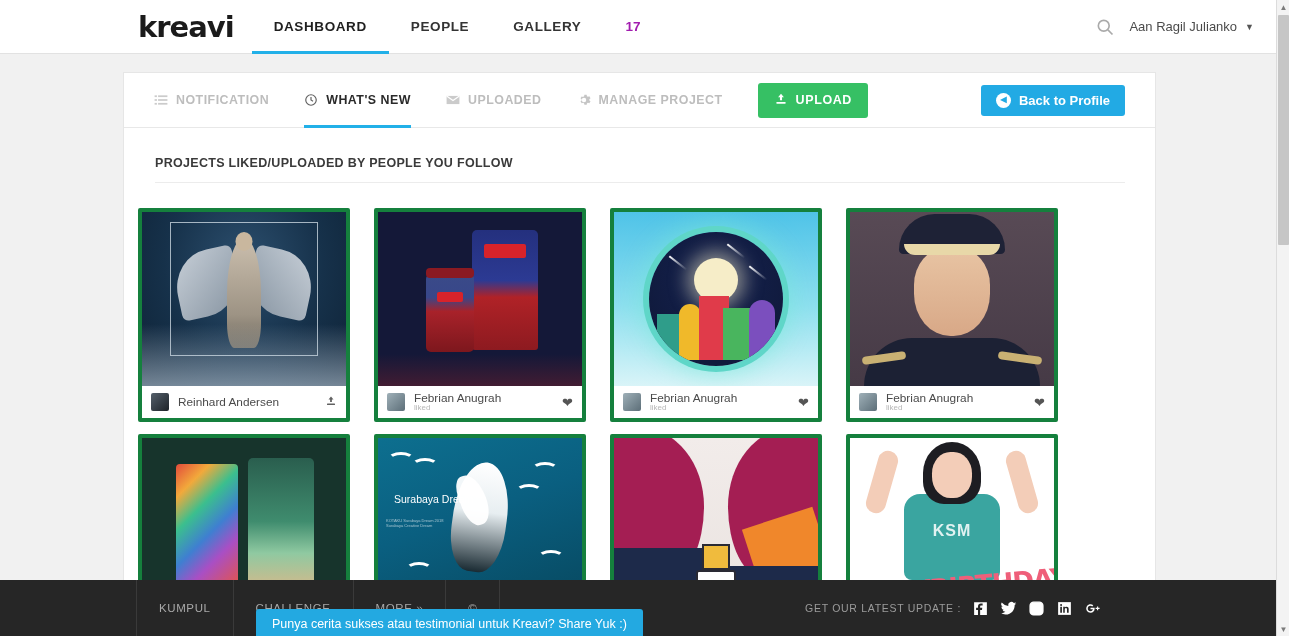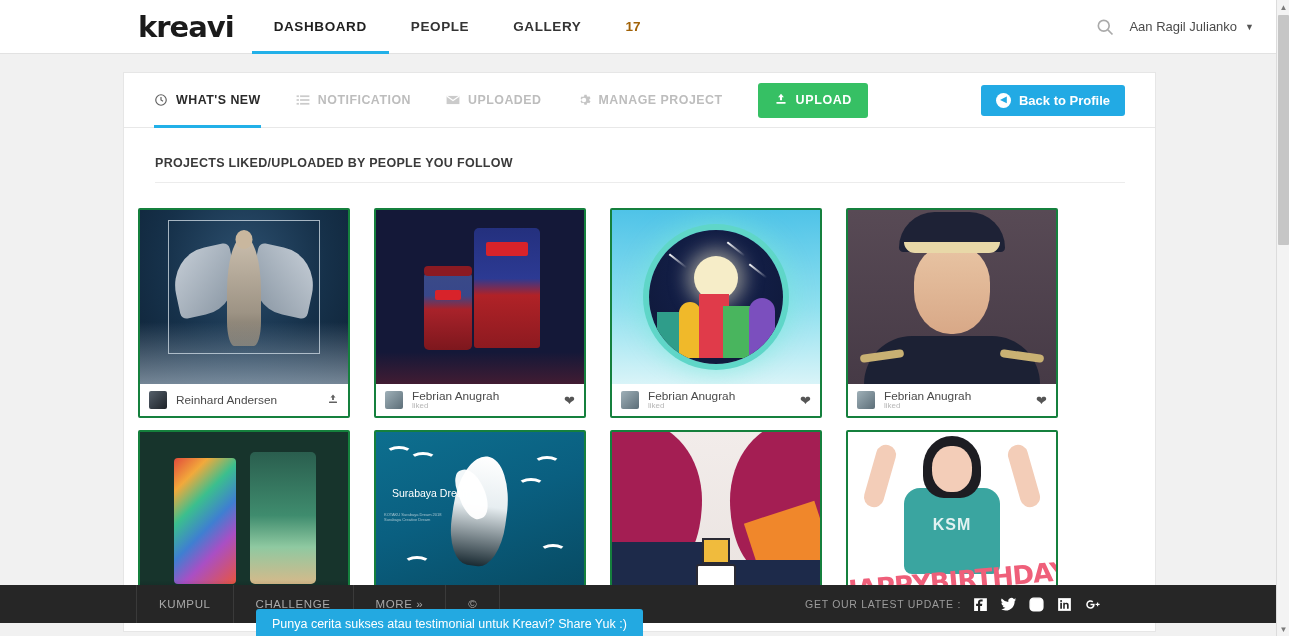--- a/index.html
+++ b/index.html
@@ -41,21 +41,21 @@
     letter-spacing: 0.6px;
     color: #333333;
     cursor: pointer;
     border-bottom: 3px solid transparent;
     position: relative; top: 1px;
   }
   .nav-item.active {
     color: #1f1f1f;
     border-bottom-color: #22b0e8;
   }
-  .nav-item.count { color: #a16207; font-weight: bold; letter-spacing: 0; }
+  .nav-item.count { color: #a21caf; font-weight: bold; letter-spacing: 0; }
   .nav-right {
     margin-left: auto;
     display: flex; align-items: center;
     padding-right: 22px; gap: 14px;
   }
   .search-icon { width: 20px; height: 20px; opacity: .55; cursor: pointer; }
   .user-menu {
     display: flex; align-items: center; gap: 8px;
     font-size: 13px; color: #4b4b4b; cursor: pointer;
   }
@@ -158,21 +158,21 @@
 
   
   .grid {
     display: flex; flex-wrap: wrap;
     gap: 12px 24px;
     padding: 25px 30px 0 14px;
   }
   .card {
     width: 212px;
     background: #bef264;
-    border: 2px solid #15803d;
+    border: 4px solid #15803d;
     border-radius: 2px;
     overflow: hidden;
     cursor: pointer;
   }
   .thumb {
     width: 100%; height: 174px;
     position: relative; overflow: hidden;
     background: #222;
   }
   .thumb-tall { height: 170px; }
@@ -294,22 +294,22 @@
   .tooltip::after {
     content: ""; position: absolute;
     left: 176px; bottom: -8px;
     border-left: 9px solid transparent;
     border-right: 9px solid transparent;
     border-top: 9px solid #23a9e1;
   }
 
   
   .footer {
-    position: absolute; left: 0; bottom: 13px;
-    width: 1276px; height: 38px;
+    position: absolute; left: 0; bottom: 0;
+    width: 1276px; height: 56px;
     background: #262626;
     display: flex; align-items: stretch;
     z-index: 50;
   }
   .footer-links { display: flex; align-items: stretch; margin-left: 136px; }
   .flink {
     display: flex; align-items: center;
     padding: 0 22px;
     font-size: 11.5px; letter-spacing: .6px;
     color: #a8a8a8; cursor: pointer;
@@ -354,42 +354,42 @@
       </div>
     </div>
   </div>
 
   <div class="page">
 
     <div class="panel">
 
       <div class="tabbar">
 
-        <div class="tab active">
-          <span class="tab-ico">
-            <svg viewBox="0 0 24 24" width="14" height="14" fill="none" stroke="#444" stroke-width="2">
-              <circle cx="12" cy="12" r="9"></circle>
-                <path d="M12 7v5l3.5 2"></path>
-            </svg>
-          </span>
-          <span>WHAT'S NEW</span>
-        </div>
-
         <div class="tab">
           <span class="tab-ico">
             <svg viewBox="0 0 24 24" width="14" height="14" fill="#c3c3c3">
               <rect x="1" y="4" width="4" height="3"></rect>
                 <rect x="7" y="4" width="16" height="3"></rect>
               <rect x="1" y="10.5" width="4" height="3"></rect>
                 <rect x="7" y="10.5" width="16" height="3"></rect>
               <rect x="1" y="17" width="4" height="3"></rect>
                 <rect x="7" y="17" width="16" height="3"></rect>
             </svg>
           </span>
           <span>NOTIFICATION</span>
+        </div>
+
+        <div class="tab active">
+          <span class="tab-ico">
+            <svg viewBox="0 0 24 24" width="14" height="14" fill="none" stroke="#444" stroke-width="2">
+              <circle cx="12" cy="12" r="9"></circle>
+                <path d="M12 7v5l3.5 2"></path>
+            </svg>
+          </span>
+          <span>WHAT'S NEW</span>
         </div>
 
         <div class="tab">
           <span class="tab-ico">
             <svg viewBox="0 0 24 24" width="14" height="14" fill="#c3c3c3">
               <path d="M1 5h22v14H1z"></path>
                 <path d="M1 5l11 8 11-8" fill="none" stroke="#fff" stroke-width="2"></path>
             </svg>
           </span>
           <span>UPLOADED</span>

